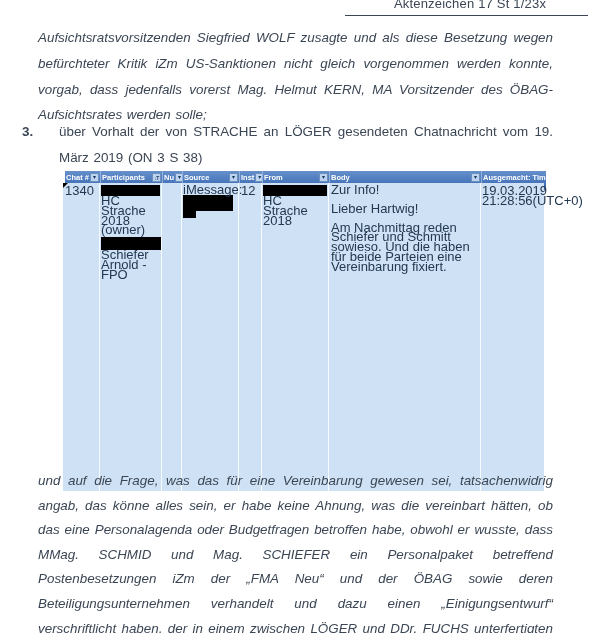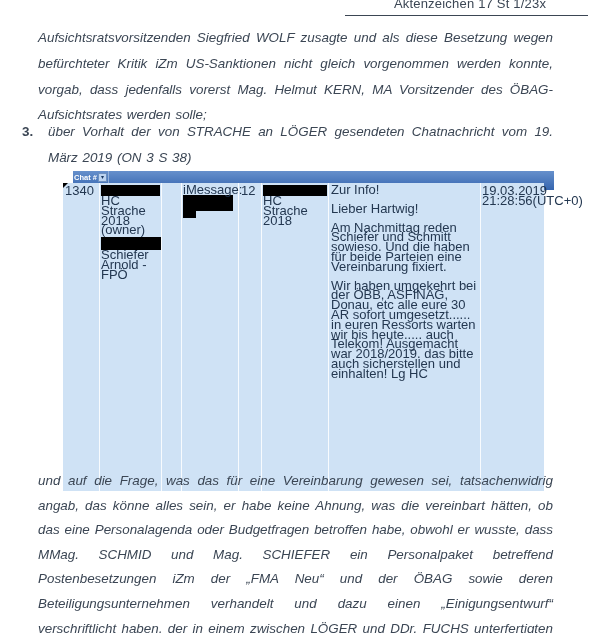--- a/index.html
+++ b/index.html
@@ -26,32 +26,31 @@
     font-style:italic;
   }
   .para-top{top:25px;}
   .para-bottom{top:469px;line-height:24.6px;}
   .list-item{position:absolute;top:119px;left:22px;width:531px;}
   .list-number{
     position:absolute;left:0;top:0;font-weight:bold;
     font-size:13.4px;line-height:25.8px;
   }
   .list-text{
-    margin-left:26px;font-size:13.4px;line-height:25.8px;
-    text-align:justify;word-spacing:1px;font-style:italic;
+    margin-left:37px;font-size:13.4px;line-height:25.8px;
+    text-align:justify;word-spacing:1px;
   }
   
   .chat-table{
     position:absolute;left:63px;top:171px;width:481px;height:264px;
     font-family:"Liberation Sans","DejaVu Sans",sans-serif;
   }
   .thead{
-    position:absolute;top:0;left:10px;width:481px;height:19px;display:flex;
+    position:absolute;top:0;left:2px;width:481px;height:19px;display:flex;
     background:linear-gradient(#6690cc,var(--header_bg,#3565af));
-    flex-direction:column;
   }
   .th{
     box-sizing:border-box;height:12px;flex:none;
     display:flex;align-items:center;justify-content:space-between;
     padding:0 1px;border-right:1px solid #93b1d9;
     color:var(--header_text,#ffffff);font-size:7.5px;font-weight:bold;
     white-space:nowrap;overflow:hidden;
   }
   .hbtn{
     flex:none;width:9px;height:9px;box-sizing:border-box;margin-left:1px;
@@ -156,21 +155,20 @@
 
     <div class="cell" style="left:200px;top:2px;width:64px">
       <div class="redaction" style="width:64px;height:11px"></div>
       <div>HC Strache 2018</div>
     </div>
 
     <div class="cell cell-body" style="left:268px;top:2px;width:148px">
       <p>Zur Info!</p>
       <p>Lieber Hartwig!</p>
       <p>Am Nachmittag reden Schiefer und Schmitt sowieso. Und die haben für beide Parteien eine Vereinbarung fixiert.</p>
-      <p>Wir haben umgekehrt bei der ÖBB, ASFINAG, Donau, etc alle eure 30 AR sofort umgesetzt...... in euren Ressorts warten wir bis heute..... auch Telekom! Ausgemacht war 2018/2019. das bitte auch sicherstellen und einhalten! Lg HC</p>
     </div>
 
     <div class="cell" style="left:419px;top:3px;width:60px">
       <div>19.03.2019</div>
       <div>21:28:56(UTC+0)</div>
     </div>
   </div>
 </div>
 
 <div class="para para-bottom">und auf die Frage, was das für eine Vereinbarung gewesen sei, tatsachenwidrig angab, das könne alles sein, er habe keine Ahnung, was die vereinbart hätten, ob das eine Personalagenda oder Budgetfragen betroffen habe, obwohl er wusste, dass MMag. SCHMID und Mag. SCHIEFER ein Personalpaket betreffend Postenbesetzungen iZm der „FMA Neu“ und der ÖBAG sowie deren Beteiligungsunternehmen verhandelt und dazu einen „Einigungsentwurf“ verschriftlicht haben, der in einem zwischen LÖGER und DDr. FUCHS unterfertigten Sideletter festgehalten wurde.</div>

